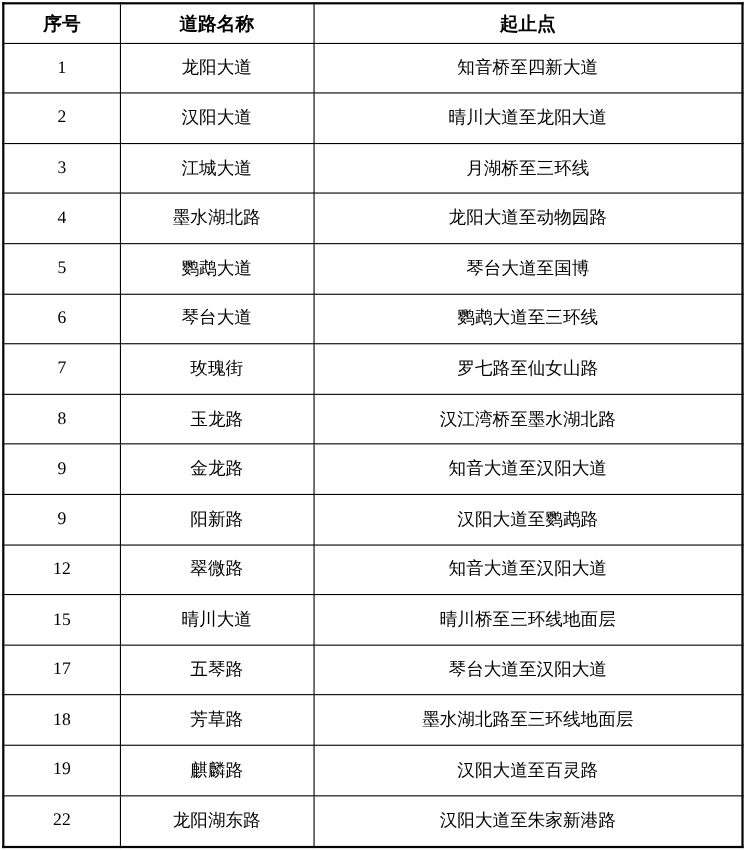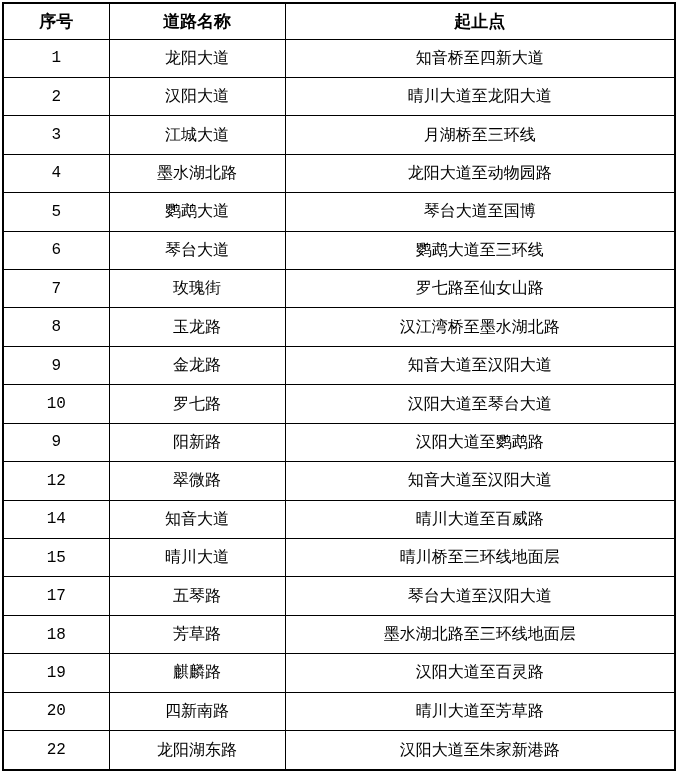--- a/index.html
+++ b/index.html
@@ -5,21 +5,21 @@
   html, body {
     margin: 0;
     padding: 0;
     background: #ffffff;
   }
   .page {
     position: relative;
     width: 680px;
     height: 774px;
     background: #ffffff;
-    font-family: Liberation Mono, monospace;
+    font-family: Liberation Serif, serif;
     color: #000000;
     overflow: hidden;
   }
   table.roads-table {
     position: absolute;
     left: 2px;
     top: 2px;
     width: 674px;
     height: 769px;
     border-collapse: collapse;
@@ -109,38 +109,28 @@
           <td>8</td>
           <td>玉龙路</td>
           <td>汉江湾桥至墨水湖北路</td>
         </tr>
         <tr>
           <td>9</td>
           <td>金龙路</td>
           <td>知音大道至汉阳大道</td>
         </tr>
         <tr>
-          <td>10</td>
-          <td>罗七路</td>
-          <td>汉阳大道至琴台大道</td>
-        </tr>
-        <tr>
           <td>9</td>
           <td>阳新路</td>
           <td>汉阳大道至鹦鹉路</td>
         </tr>
         <tr>
           <td>12</td>
           <td>翠微路</td>
           <td>知音大道至汉阳大道</td>
-        </tr>
-        <tr>
-          <td>14</td>
-          <td>知音大道</td>
-          <td>晴川大道至百威路</td>
         </tr>
         <tr>
           <td>15</td>
           <td>晴川大道</td>
           <td>晴川桥至三环线地面层</td>
         </tr>
         <tr>
           <td>17</td>
           <td>五琴路</td>
           <td>琴台大道至汉阳大道</td>
@@ -149,24 +139,19 @@
           <td>18</td>
           <td>芳草路</td>
           <td>墨水湖北路至三环线地面层</td>
         </tr>
         <tr>
           <td>19</td>
           <td>麒麟路</td>
           <td>汉阳大道至百灵路</td>
         </tr>
         <tr>
-          <td>20</td>
-          <td>四新南路</td>
-          <td>晴川大道至芳草路</td>
-        </tr>
-        <tr>
           <td>22</td>
           <td>龙阳湖东路</td>
           <td>汉阳大道至朱家新港路</td>
         </tr>
       </tbody>
   </table>
 </div>
 
 </body></html>

